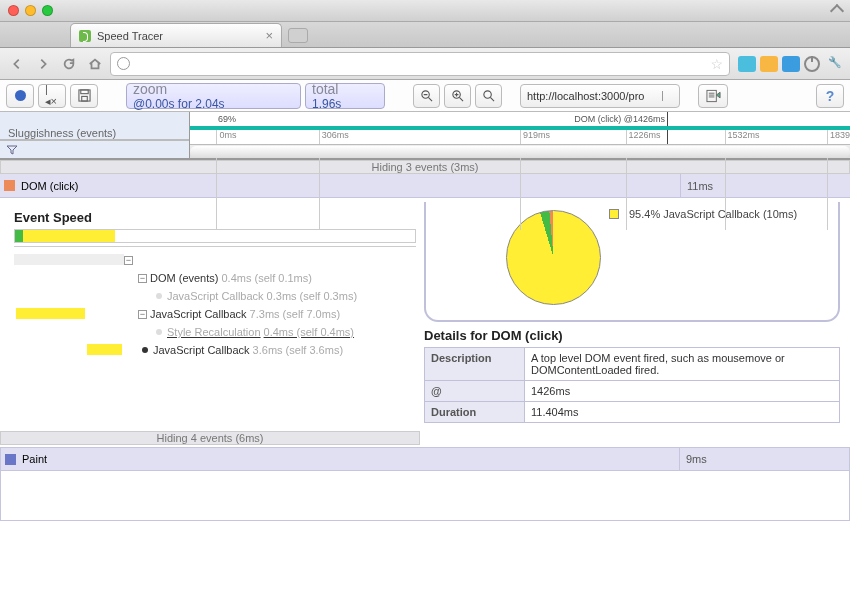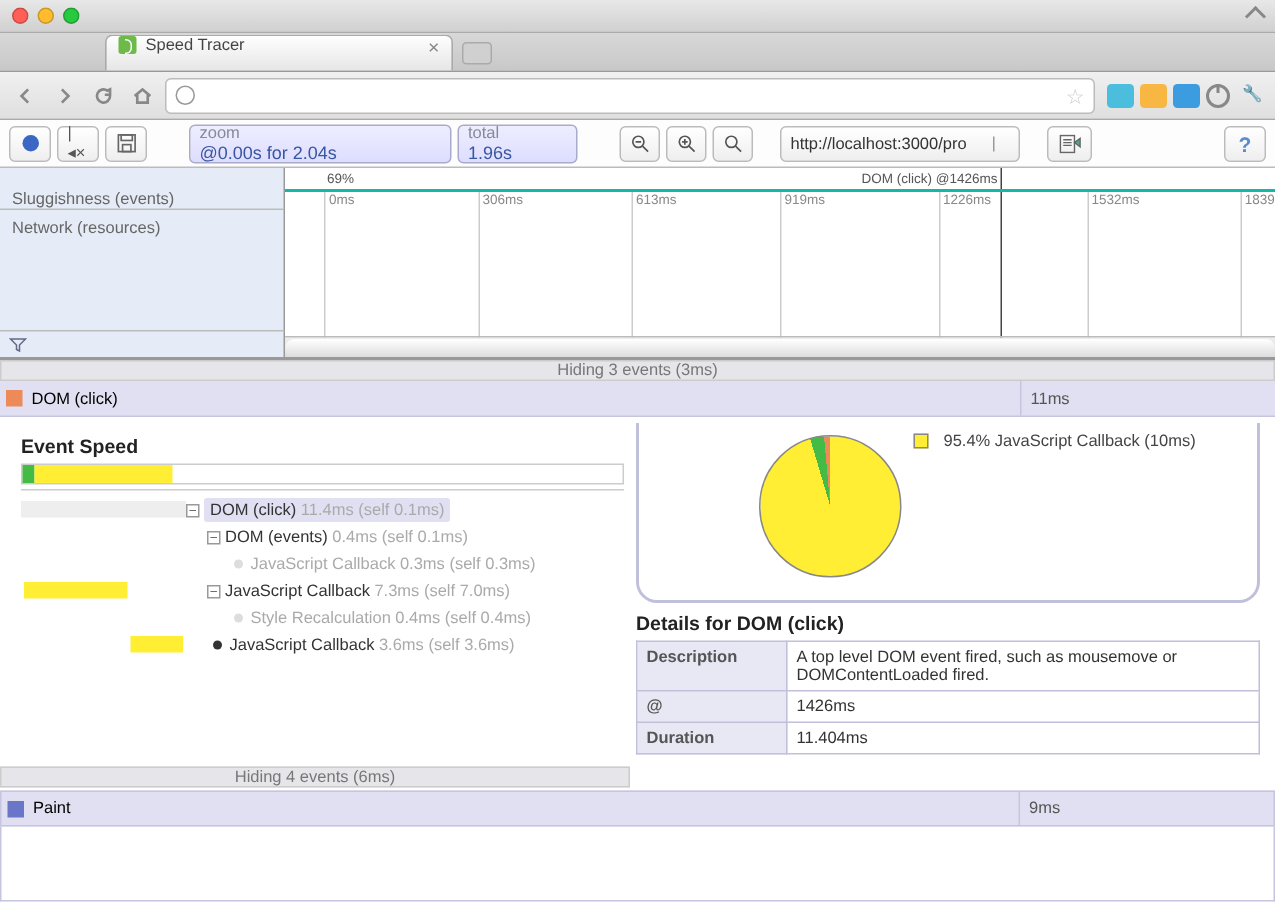--- a/index.html
+++ b/index.html
@@ -2,55 +2,55 @@
 <html><head>
 <meta charset="utf-8">
 <style>
 *{margin:0;padding:0;box-sizing:border-box;font-family:Verdana,Arial,sans-serif;font-size:11px}
 body{background:#fff;width:850px;height:609px;overflow:hidden;position:relative}
 .titlebar{height:22px;background:linear-gradient(#e8e8e8,#d0d0d0);border-bottom:1px solid #aaa;display:flex;align-items:center;padding-left:8px}
 .winbtn{width:11px;height:11px;border-radius:50%;margin-right:6px;border:1px solid #0003}
 .wb-r{background:#ff5f56}.wb-y{background:#ffbd2e}.wb-g{background:#27c93f}
 .maxicon{margin-left:auto;margin-right:8px;width:10px;height:10px;border-top:2px solid #888;border-right:2px solid #888;transform:rotate(-45deg)}
 .tabrow{height:26px;background:linear-gradient(#d8d8d8,#c8c8c8);display:flex;align-items:flex-end;padding-left:70px;border-bottom:1px solid #999}
-.tab{width:232px;height:24px;background:linear-gradient(#fefefe,#e6e6e6);border:1px solid #aaa;border-bottom:none;border-radius:5px 5px 0 0;display:flex;align-items:flex-start;padding:0 8px;color:#444}
+.tab{width:212px;height:24px;background:linear-gradient(#fefefe,#e6e6e6);border:1px solid #aaa;border-bottom:none;border-radius:5px 5px 0 0;display:flex;align-items:center;padding:0 8px;color:#444}
 .favicon{width:12px;height:12px;background:#6dba4a;border-radius:2px;margin-right:6px;position:relative}
 .favicon:after{content:"";position:absolute;top:2px;left:4px;width:4px;height:8px;border:1px solid #fff;border-radius:0 4px 4px 0;border-left:none}
 .tabclose{margin-left:auto;color:#888;font-size:13px}
 .newtab{width:20px;height:15px;background:#d0d0d0;border:1px solid #aaa;border-radius:3px;margin-left:6px;margin-bottom:4px}
 .urlbar{height:32px;background:linear-gradient(#f0f0f0,#dfdfdf);display:flex;align-items:center;padding:0 6px;gap:4px;border-bottom:1px solid #aaa}
 .navbtn{width:22px;height:22px;display:flex;align-items:center;justify-content:center;color:#888;font-size:15px}
 .navbtn svg{width:14px;height:14px;fill:none;stroke:#888;stroke-width:2}
 .omni{flex:1;height:24px;background:#fff;border:1px solid #bbb;border-radius:4px;display:flex;align-items:center;padding:0 6px}
 .globe{width:13px;height:13px;border:1px solid #999;border-radius:50%;position:relative;margin-right:4px}
 .star{margin-left:auto;color:#ccc;font-size:14px}
 .extrow{display:flex;gap:4px;margin-left:4px}
 .ext{width:18px;height:16px;border-radius:3px}
 .ext1{background:#4abedc}.ext2{background:#f7b742}.ext3{background:#3b9de0}
 .ext4{width:16px;height:16px;border:2px solid #888;border-radius:50%;position:relative}
 .ext4:after{content:"";position:absolute;left:5px;top:-2px;width:2px;height:6px;background:#888}
 .wrench{width:16px;height:16px;position:relative;margin-left:4px;color:#777}
 .toolbar{height:32px;background:#fdfdfd;display:flex;align-items:center;padding:0 6px;gap:4px;border-bottom:1px solid #bbb}
 .tbtn{height:24px;background:linear-gradient(#fff,#eee);border:1px solid #bbb;border-radius:4px;display:flex;align-items:center;justify-content:center;padding:0 6px;color:#555}
 .rec{width:11px;height:11px;border-radius:50%;background:#3a66c4}
 .zoombox{width:175px;height:26px;background:linear-gradient(#eef,#ddf);border:1px solid #aac;border-radius:4px;display:flex;flex-direction:column;justify-content:center;padding:0 6px;color:#3a4a8a}
-.zlabel{font-size:11px;color:#889}
+.zlabel{font-size:14px;color:#889}
 .zval{font-size:12px;color:#3a56a0;font-weight:400}
 .urlselect{width:160px;height:24px;background:linear-gradient(#fff,#eee);border:1px solid #bbb;border-radius:4px;padding:0 6px;color:#333;display:flex;align-items:center}
 .urlselect:after{content:"";margin-left:auto;width:6px;height:10px;border-left:1px solid #999;padding-left:4px}
 .timeline{display:flex;border-bottom:2px solid #999}
 .timeleft{width:190px;background:#e6ecf7;border-right:1px solid #999}
 .tsection{height:28px;display:flex;align-items:flex-end;padding-left:8px;color:#666;border-bottom:1px solid #bbb}
 .tsection.last{height:80px;align-items:flex-start;padding-top:6px;border-bottom:none}
 .filterbtn{height:18px;border-top:1px solid #bbb;display:flex;align-items:center;justify-content:flex-start;padding-left:6px}
 .timeright{flex:1;position:relative;background:#fff}
 .pct{position:absolute;left:28px;top:2px;font-size:9px;color:#555}
 .marker{position:absolute;right:185px;top:2px;font-size:9px;color:#555}
 .markerline{position:absolute;right:182px;top:0;bottom:0;width:1px;background:#444}
-.ticks{position:absolute;top:14px;left:0;right:0;height:12px;border-top:2px solid #14b8a6}
+.ticks{position:absolute;top:14px;left:0;right:0;height:12px;border-top:4px solid #14b8a6}
 .tick{position:absolute;top:0;font-size:9px;color:#888;border-left:1px solid #ccc;padding-left:2px;height:100px}
 .sbar{position:absolute;bottom:0;left:0;right:0;height:14px;background:linear-gradient(#eee,#ddd);border-top:1px solid #bbb}
 .sthumb{position:absolute;left:0;top:1px;width:100%;height:12px;background:linear-gradient(#fff,#ddd);border-radius:6px}
 .hidebar{height:14px;background:#e6e6ea;border:1px solid #ccc;text-align:center;font-size:9px;color:#777;line-height:13px}
 .domrow{height:24px;background:#e0e0f2;border-bottom:1px solid #c5c5e0;display:flex;align-items:center;padding-left:4px}
 .cswatch{width:11px;height:11px;margin-right:6px}
 .dorange{background:#ec8a5a}.dyellow{background:#ffee33}.dgreen{background:#44bb44}.dblue{background:#6a76c8}
 .timefill{margin-left:auto;width:170px;border-left:1px solid #c5c5e0;height:100%;display:flex;align-items:center;padding-left:6px;color:#555}
 .midpanel{display:flex;min-height:220px}
 .midleft{width:420px;padding:8px 4px 8px 10px}
@@ -189,37 +189,33 @@
     </div>
   <div style="flex:1"></div>
   <div class="tbtn" style="width:28px;color:#5a8ad0;font-size:14px;font-weight:bold">?</div>
 </div>
 
 <div class="timeline">
   <div class="timeleft">
     <div class="tsection">
         <span>Sluggishness (events)</span>
       </div>
-    <div class="tsection last">
-        <span>Network (resources)</span>
-      </div>
     <div class="filterbtn">
         <svg width="12" height="10" viewBox="0 0 12 10" fill="none" stroke="#668" stroke-width="1">
           <path d="M1 1h10L7 5v4l-2-1V5z"></path>
         </svg>
       </div>
   </div>
   <div class="timeright">
     <span class="pct">69%</span>
     <span class="marker">DOM (click) @1426ms</span>
     <div class="markerline"></div>
     <div class="ticks">
       <span class="tick" style="left:4%">0ms</span>
       <span class="tick" style="left:19.5%">306ms</span>
-      <span class="tick" style="left:35%">613ms</span>
       <span class="tick" style="left:50%">919ms</span>
       <span class="tick" style="left:66%">1226ms</span>
       <span class="tick" style="left:81%">1532ms</span>
       <span class="tick" style="left:96.5%">1839ms</span>
     </div>
     <div class="sbar">
         <div class="sthumb"></div>
       </div>
   </div>
 </div>
@@ -252,38 +248,37 @@
             <div class="miniblk" style="left:2%;width:63%;background:#ffee33"></div>
           </div>
         <div class="mini"></div>
         <div class="mini">
             <div class="miniblk" style="left:66%;width:32%;background:#ffee33"></div>
           </div>
       </div>
       <div class="treelist" id="tree">
           <div class="trow" style="padding-left: 0px;">
             <span class="exp">−</span>
-            <span class="sel">DOM (click) <span class="tdim">11.4ms (self 0.1ms)</span></span>
           </div>
           <div class="trow" style="padding-left: 14px;">
             <span class="exp">−</span>
             <span class="">DOM (events)</span> 
             <span class="tdim">0.4ms (self 0.1ms)</span>
           </div>
           <div class="trow" style="padding-left: 28px;">
             <span class="dot"></span>
             <span class="tdim">JavaScript Callback</span> 
             <span class="tdim">0.3ms (self 0.3ms)</span>
           </div>
           <div class="trow" style="padding-left: 14px;">
             <span class="exp">−</span>
             <span class="">JavaScript Callback</span> 
             <span class="tdim">7.3ms (self 7.0ms)</span>
           </div>
-          <div class="trow" style="padding-left: 28px;">
+          <div class="trow" style="padding-left: 28px; text-decoration: underline;">
             <span class="dot"></span>
             <span class="tdim">Style Recalculation</span> 
             <span class="tdim">0.4ms (self 0.4ms)</span>
           </div>
           <div class="trow" style="padding-left: 14px;">
             <span class="dot bk"></span>
             <span class="">JavaScript Callback</span> 
             <span class="tdim">3.6ms (self 3.6ms)</span>
           </div>
         </div>

